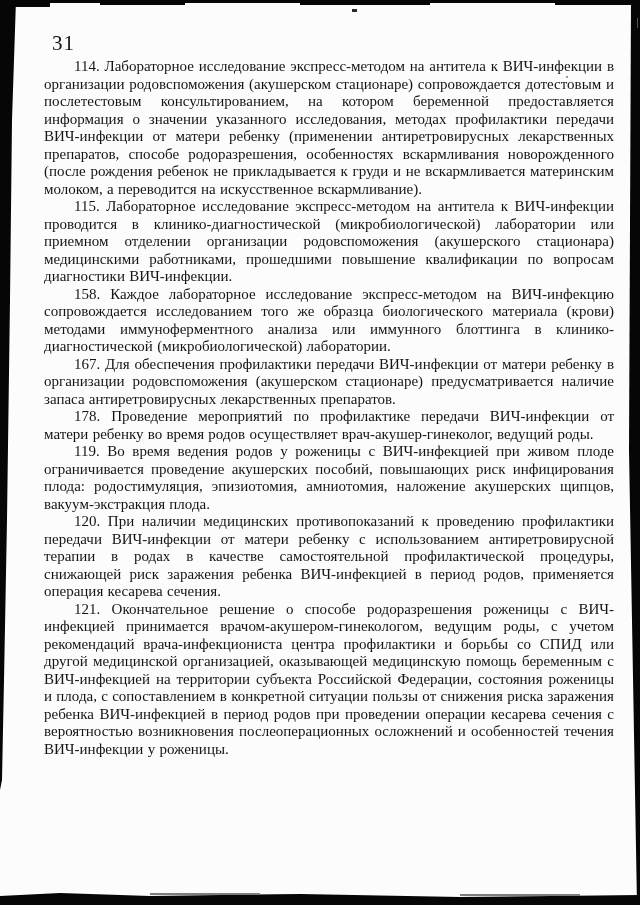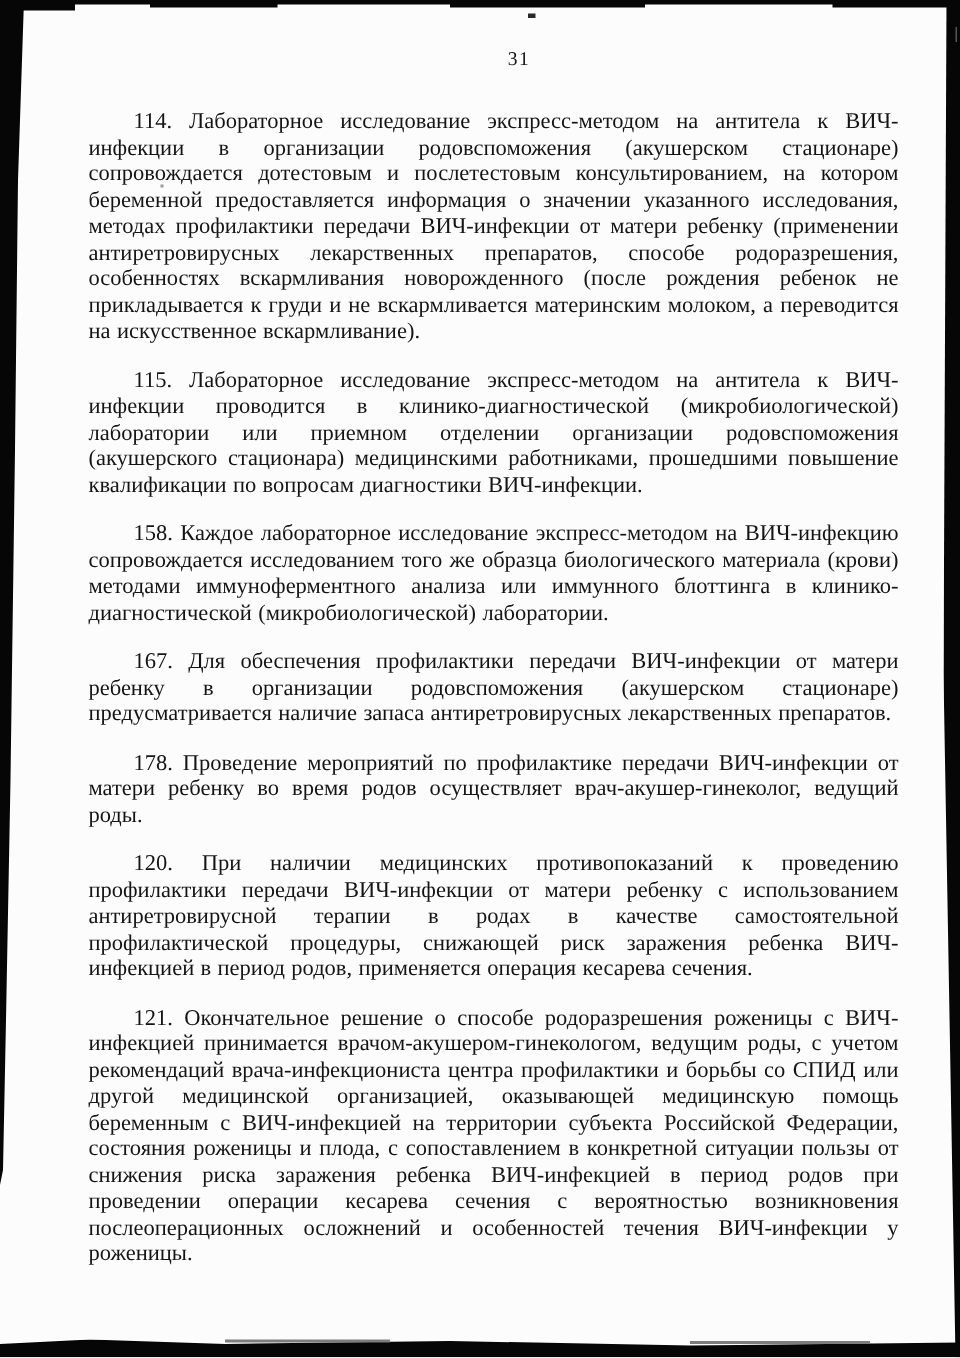--- a/index.html
+++ b/index.html
@@ -18,33 +18,32 @@
   }
   .page{
     position:absolute;inset:0;
     background:var(--paper);
   }
   .page-number{
     position:absolute;
     top:31px;left:0;width:100%;
     padding-left:52px;
     box-sizing:border-box;
-    text-align:center;
-    font-size:13px;
+    font-size:21px;
     letter-spacing:1px;
     color:var(--ink);
   }
   .text-block{
     position:absolute;
     top:58px;
     left:44px;
     width:570px;
   }
   .text-block p{
-    margin:15px;
+    margin:0;
     font-size:15px;
     line-height:17.5px;
     text-align:justify;
     text-indent:30px;
     color:var(--ink);
     word-spacing:0.5px;
   }
   
   .edge{position:absolute;background:var(--bar);}
   .edge-top-line{top:0;left:0;width:640px;height:3px;}
@@ -80,20 +79,21 @@
 
   <div class="page-number">31</div>
 
   <div class="text-block">
 
   <p>114. Лабораторное исследование экспресс-методом на антитела к ВИЧ-инфекции в организации родовспоможения (акушерском стационаре) сопровождается дотестовым и послетестовым консультированием, на котором беременной предоставляется информация о значении указанного исследования, методах профилактики передачи ВИЧ-инфекции от матери ребенку (применении антиретровирусных лекарственных препаратов, способе родоразрешения, особенностях вскармливания новорожденного (после рождения ребенок не прикладывается к груди и не вскармливается материнским молоком, а переводится на искусственное вскармливание).</p>
       <p>115. Лабораторное исследование экспресс-методом на антитела к ВИЧ-инфекции проводится в клинико-диагностической (микробиологической) лаборатории или приемном отделении организации родовспоможения (акушерского стационара) медицинскими работниками, прошедшими повышение квалификации по вопросам диагностики ВИЧ-инфекции.</p>
       <p>158. Каждое лабораторное исследование экспресс-методом на ВИЧ-инфекцию сопровождается исследованием того же образца биологического материала (крови) методами иммуноферментного анализа или иммунного блоттинга в клинико-диагностической (микробиологической) лаборатории.</p>
       <p>167. Для обеспечения профилактики передачи ВИЧ-инфекции от матери ребенку в организации родовспоможения (акушерском стационаре) предусматривается наличие запаса антиретровирусных лекарственных препаратов.</p>
       <p>178. Проведение мероприятий по профилактике передачи ВИЧ-инфекции от матери ребенку во время родов осуществляет врач-акушер-гинеколог, ведущий роды.</p>
+      <p>119. Во время ведения родов у роженицы с ВИЧ-инфекцией при живом плоде ограничивается проведение акушерских пособий, повышающих риск инфицирования плода: родостимуляция, эпизиотомия, амниотомия, наложение акушерских щипцов, вакуум-экстракция плода.</p>
       <p>120. При наличии медицинских противопоказаний к проведению профилактики передачи ВИЧ-инфекции от матери ребенку с использованием антиретровирусной терапии в родах в качестве самостоятельной профилактической процедуры, снижающей риск заражения ребенка ВИЧ-инфекцией в период родов, применяется операция кесарева сечения.</p>
       <p>121. Окончательное решение о способе родоразрешения роженицы с ВИЧ-инфекцией принимается врачом-акушером-гинекологом, ведущим роды, с учетом рекомендаций врача-инфекциониста центра профилактики и борьбы со СПИД или другой медицинской организацией, оказывающей медицинскую помощь беременным с ВИЧ-инфекцией на территории субъекта Российской Федерации, состояния роженицы и плода, с сопоставлением в конкретной ситуации пользы от снижения риска заражения ребенка ВИЧ-инфекцией в период родов при проведении операции кесарева сечения с вероятностью возникновения послеоперационных осложнений и особенностей течения ВИЧ-инфекции у роженицы.</p>
     </div>
 
   <div class="edge edge-top-line"></div>
   <div class="edge edge-top-seg1"></div>
   <div class="edge edge-top-seg2"></div>
   <div class="edge edge-top-seg3"></div>
   <div class="edge edge-top-seg4"></div>
   <div class="edge edge-left"></div>

